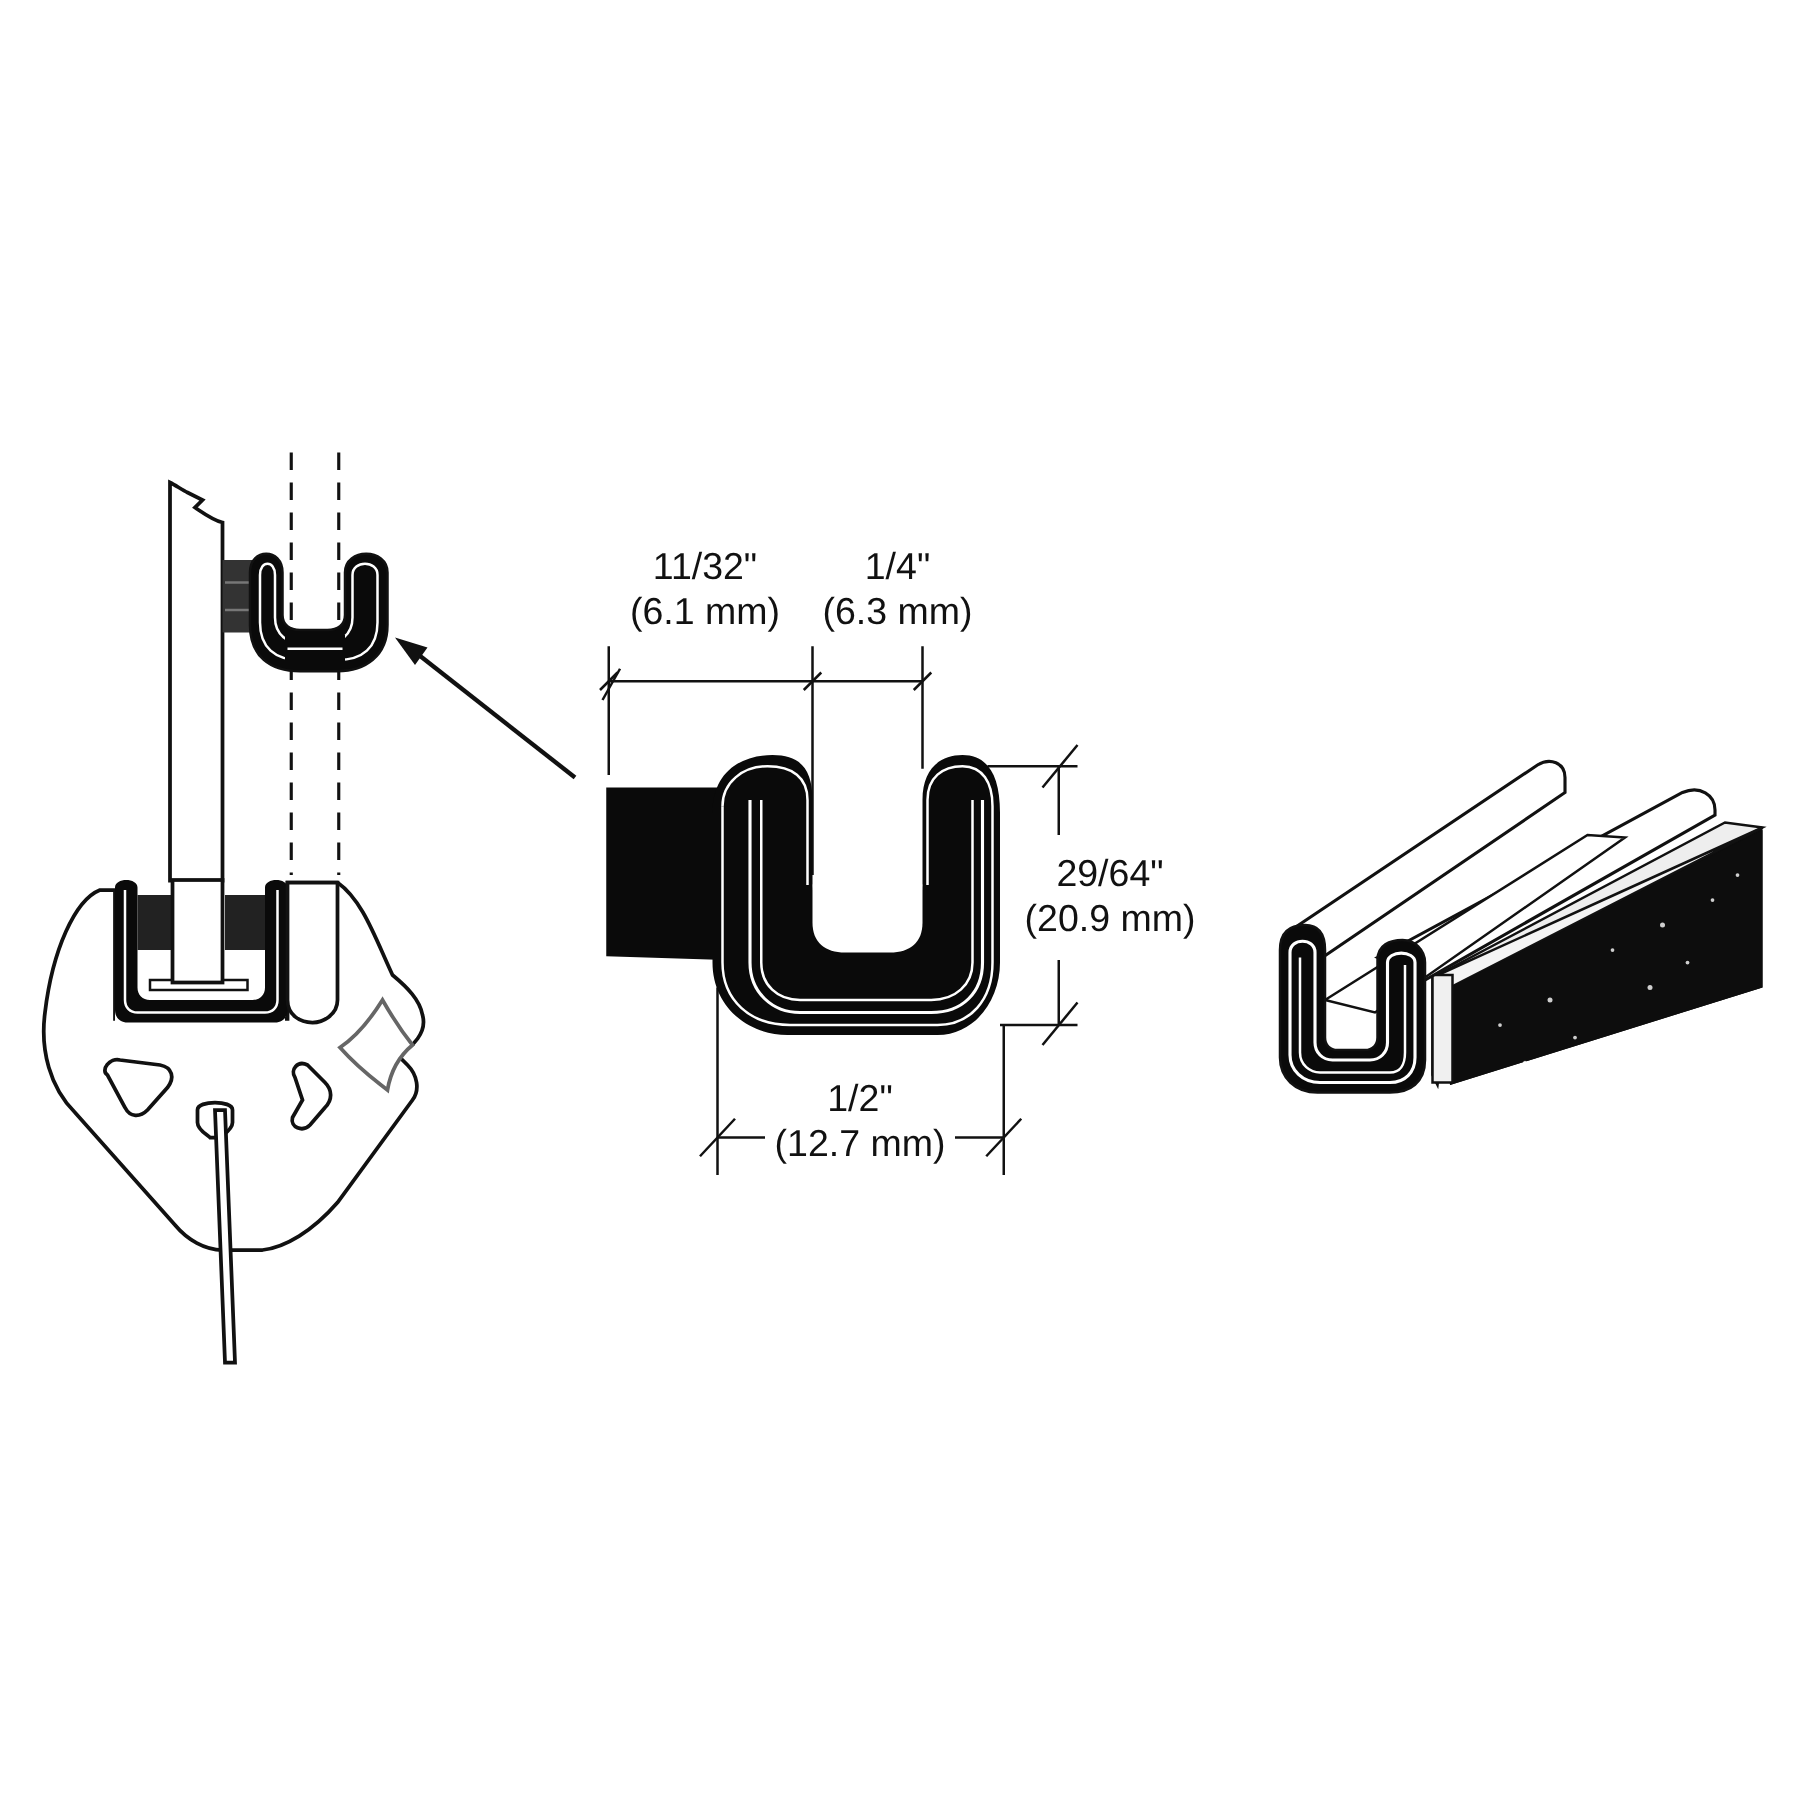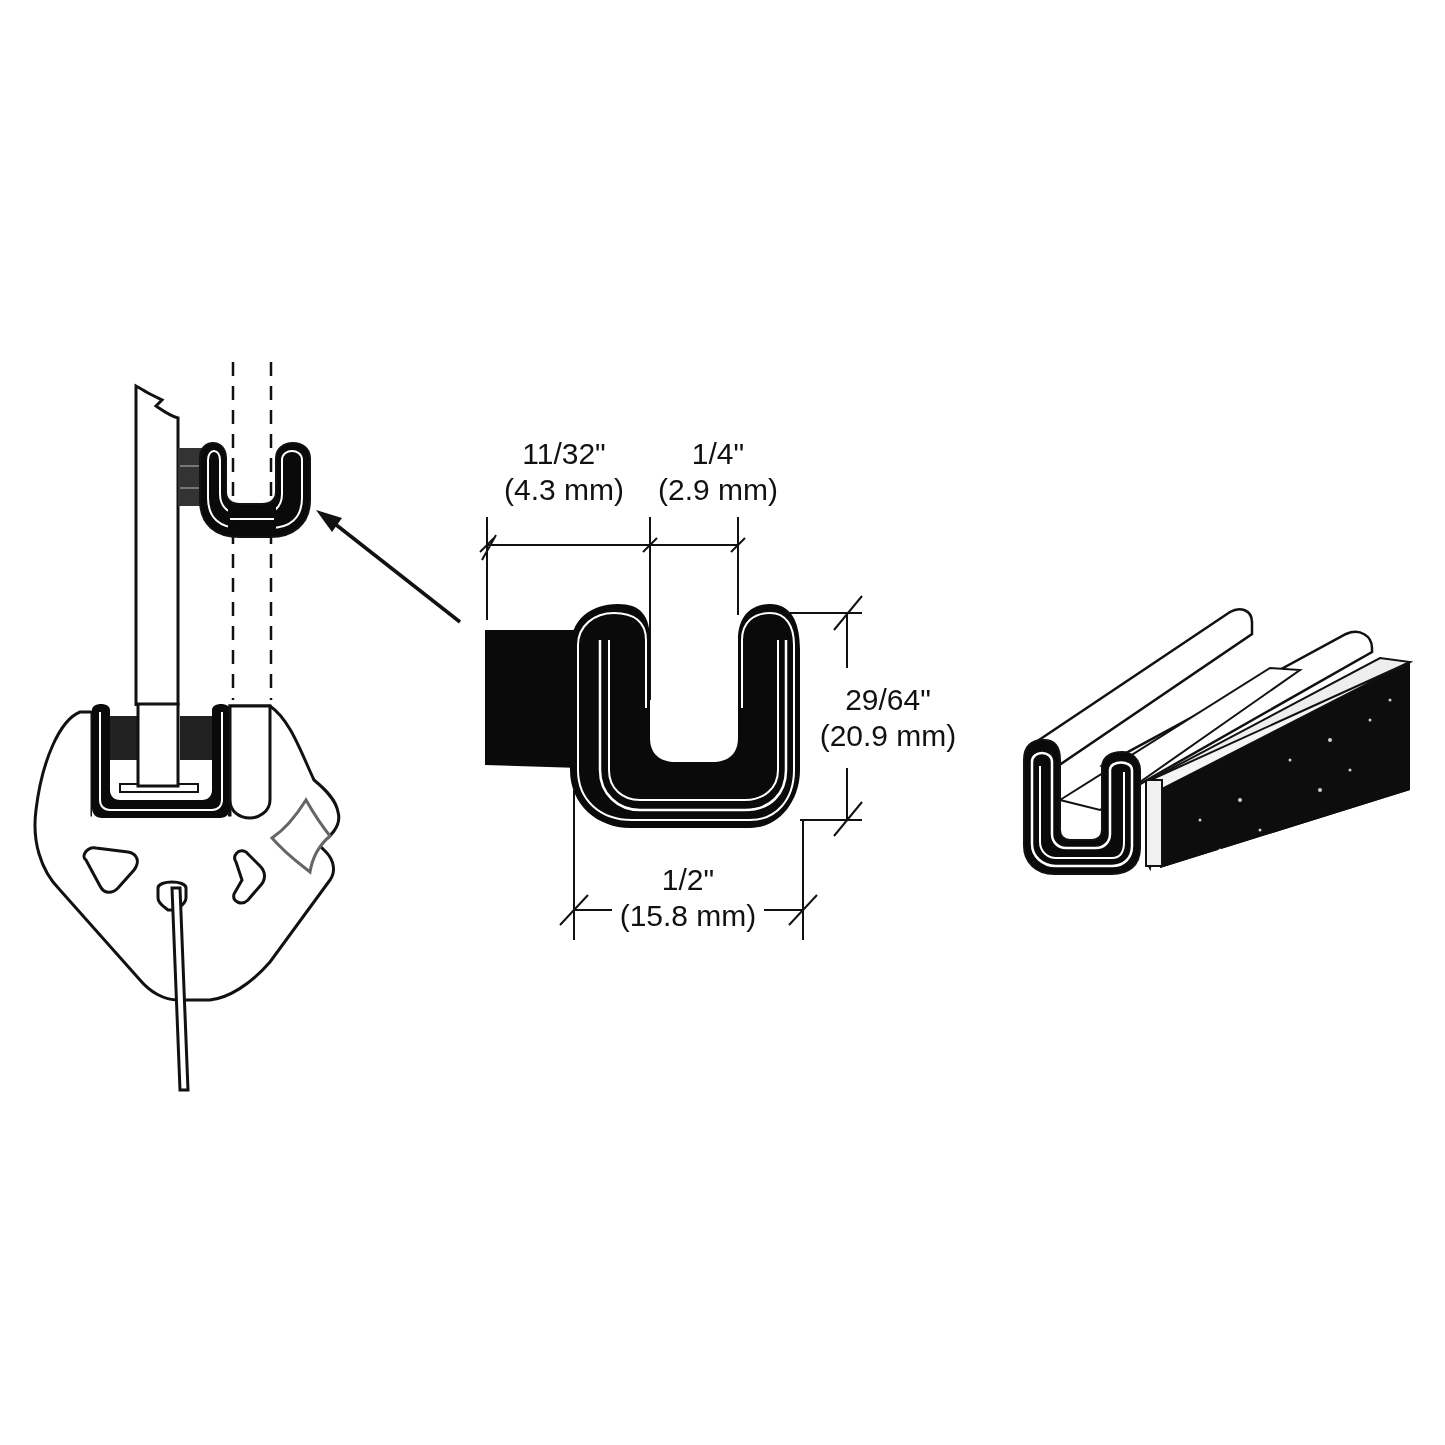--- a/index.html
+++ b/index.html
@@ -106,33 +106,33 @@
       <path d="M600,640 L600,770 C600,794 618,810 640,810 L745,810 C770,810 786,794 786,770 L786,640" fill="none" stroke="#fff" stroke-width="2.5"></path>
       <path d="M578,645 C578,626 594,613 614,613 C634,613 646,622 646,640 L646,708" fill="none" stroke="#fff" stroke-width="2"></path>
       <path d="M742,708 L742,640 C742,622 754,613 770,613 C786,613 794,626 794,645 L794,770 C794,800 776,820 750,820 L632,820 C600,820 578,800 578,770 L578,645" fill="none" stroke="#fff" stroke-width="2"></path>
       <path d="M609,640 L609,770 C609,788 622,800 640,800 L745,800 C764,800 778,788 778,770 L778,640" fill="none" stroke="#fff" stroke-width="2"></path>
       <path d="M644,708 C644,740 660,772 690,772 C720,772 744,740 744,708" fill="none" stroke="#fff" stroke-width="0"></path>
     </g>
   </svg>
 
   <div class="dim-label" style="left:486px; top:436px; width:156px;">
     <div>11/32"</div>
-    <div>(4.3 mm)</div>
+    <div>(6.1 mm)</div>
   </div>
   <div class="dim-label" style="left:648px; top:436px; width:140px;">
     <div>1/4"</div>
-    <div>(2.9 mm)</div>
+    <div>(6.3 mm)</div>
   </div>
   <div class="dim-label" style="left:806px; top:682px; width:164px;">
     <div>29/64"</div>
     <div>(20.9 mm)</div>
   </div>
   <div class="dim-label" style="left:606px; top:862px; width:164px;">
     <div>1/2"</div>
-    <div>(15.8 mm)</div>
+    <div>(12.7 mm)</div>
   </div>
 
   <svg width="1445" height="1445">
 
     <g>
       <polygon points="1150,780 1380,658 1410,662 1160,790" fill="#eee" stroke="#111" stroke-width="2"></polygon>
       <polygon points="1150,782 1410,662 1410,790 1160,868" fill="#0d0d0d"></polygon>
       <polygon points="1146,782 1300,712 1410,662 1160,790 1150,868 1146,860" fill="#f4f4f4" stroke="#111" stroke-width="2"></polygon>
       <polygon points="1160,790 1410,664 1410,790 1160,868" fill="#0d0d0d"></polygon>
       <g fill="#fff" opacity="0.8">

